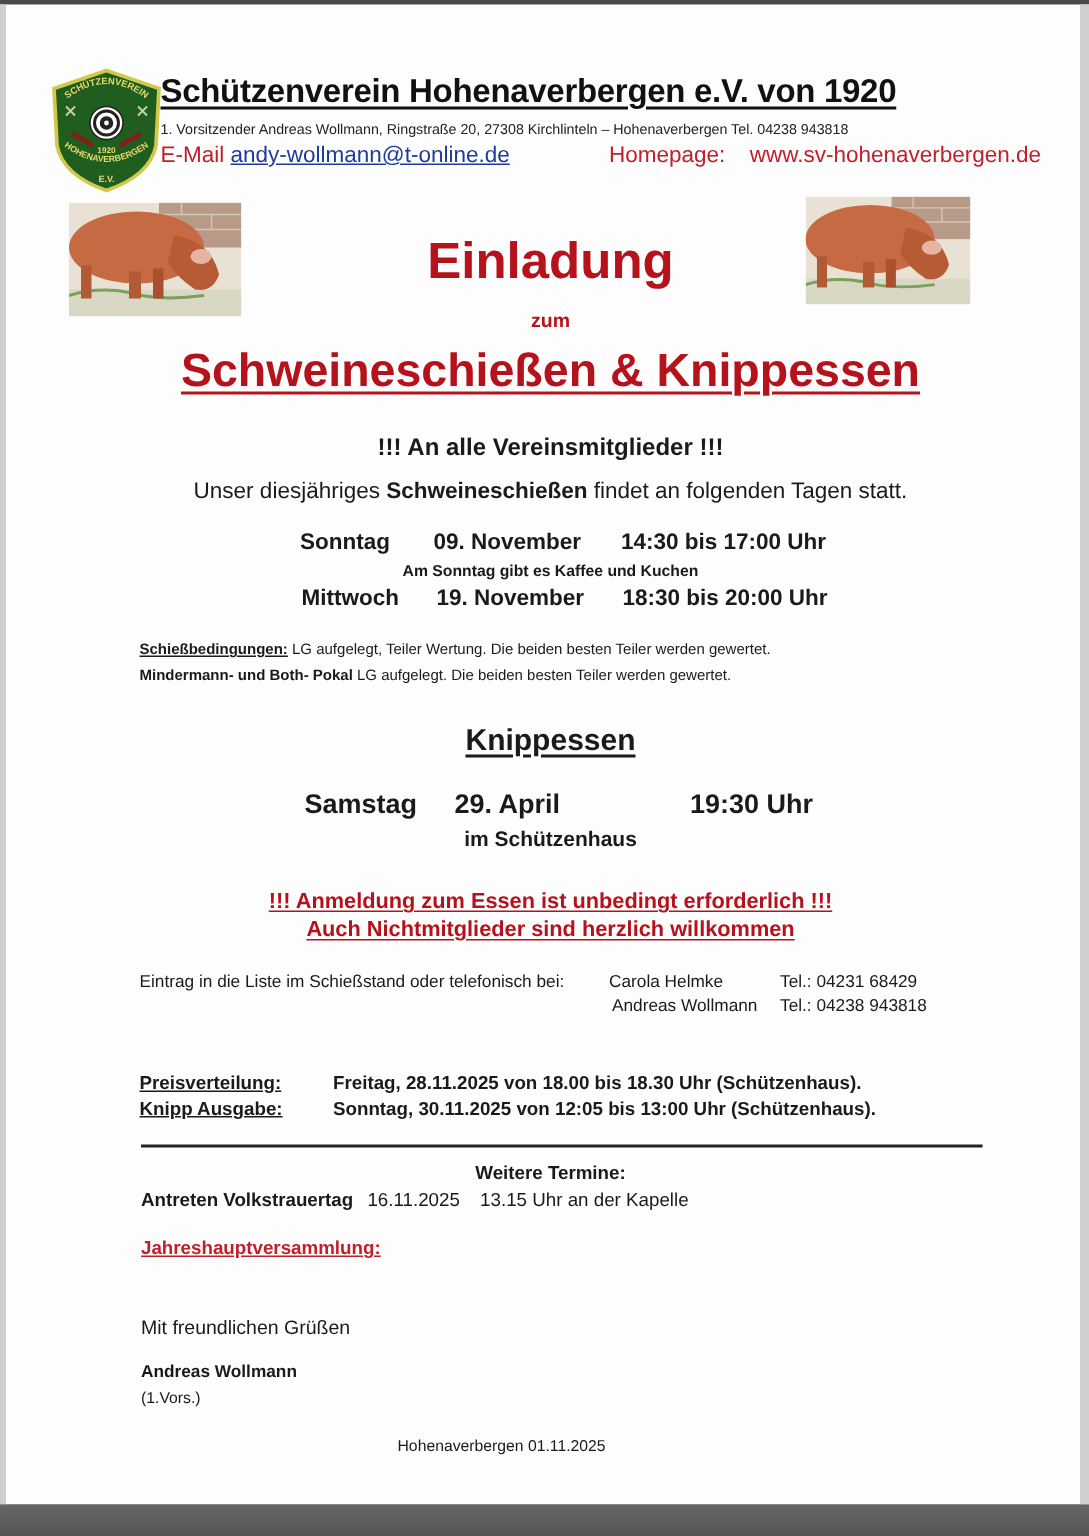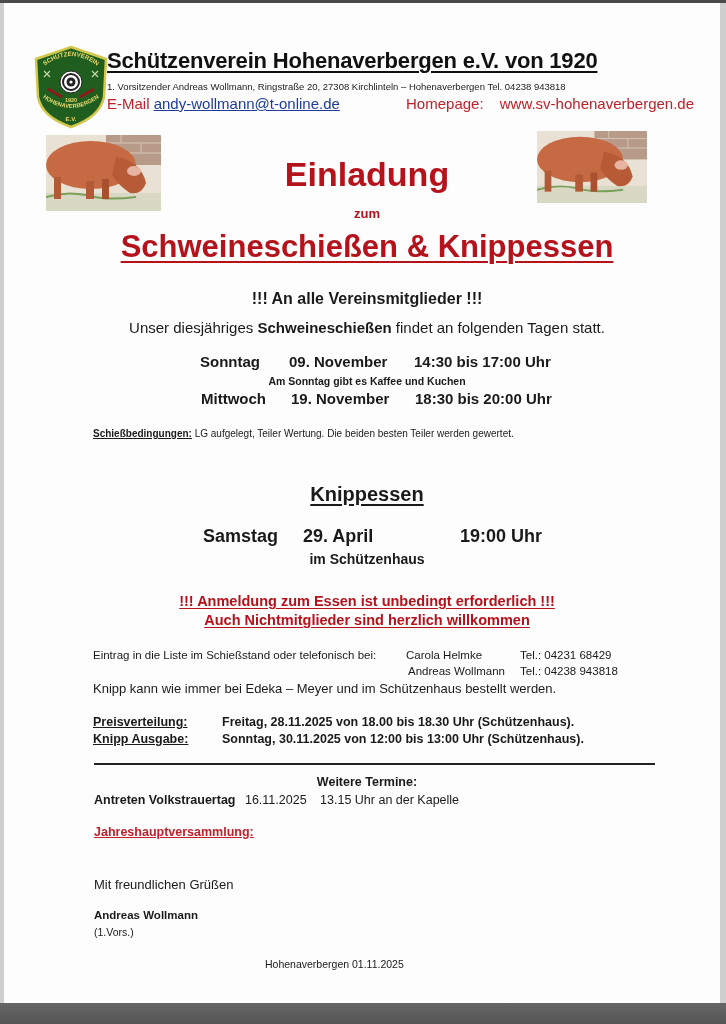--- a/index.html
+++ b/index.html
@@ -155,43 +155,45 @@
   <div class="abs center coffee">Am Sonntag gibt es Kaffee und Kuchen</div>
   <div class="abs sched" style="left:0;top:387px;width:726px;height:20px;">
     <span style="left:197px;">Mittwoch</span>
     <span style="left:287px;">19. November</span>
     <span style="left:411px;">18:30 bis 20:00 Uhr</span>
   </div>
 
   <div class="abs cond" style="top:425px;">
     <u>Schießbedingungen:</u><span> LG aufgelegt, Teiler Wertung. Die beiden besten Teiler werden gewertet.</span>
   </div>
+  <div class="abs cond" style="top:442px;">
+    <b>Mindermann-  und Both- Pokal</b><span> LG aufgelegt. Die beiden besten Teiler werden gewertet.</span>
+  </div>
 
   <div class="abs center knipp-title">Knippessen</div>
   <div class="abs knipp-row" style="left:0;top:523px;width:726px;height:24px;">
     <span style="left:199px;">Samstag</span>
     <span style="left:299px;">29. April</span>
-    <span style="left:456px;">19:00 Uhr</span>
+    <span style="left:456px;">19:30 Uhr</span>
   </div>
   <div class="abs center knipp-place">im Schützenhaus</div>
 
   <div class="abs center red reg" style="top:590px;">!!!  Anmeldung zum Essen ist unbedingt erforderlich !!!</div>
   <div class="abs center red reg" style="top:609px;">Auch Nichtmitglieder sind herzlich willkommen</div>
 
   <div class="abs small" style="left:89px;top:646px;">Eintrag in die Liste im Schießstand oder telefonisch bei:</div>
   <div class="abs small" style="left:402px;top:646px;">Carola Helmke</div>
   <div class="abs small" style="left:516px;top:646px;">Tel.: 04231 68429</div>
   <div class="abs small" style="left:404px;top:662px;">Andreas Wollmann</div>
   <div class="abs small" style="left:516px;top:662px;">Tel.: 04238 943818</div>
-  <div class="abs body13" style="left:89px;top:678px;">Knipp kann wie immer bei Edeka – Meyer und im Schützenhaus bestellt werden.</div>
 
   <div class="abs prize" style="left:89px;top:712px;"><u>Preisverteilung:</u></div>
   <div class="abs prize" style="left:218px;top:712px;">Freitag,   28.11.2025 von 18.00 bis 18.30 Uhr (Schützenhaus).</div>
   <div class="abs prize" style="left:89px;top:729px;"><u>Knipp Ausgabe:</u></div>
-  <div class="abs prize" style="left:218px;top:729px;">Sonntag, 30.11.2025 von 12:00 bis 13:00 Uhr (Schützenhaus).</div>
+  <div class="abs prize" style="left:218px;top:729px;">Sonntag, 30.11.2025 von 12:05 bis 13:00 Uhr (Schützenhaus).</div>
 
   <div class="rule"></div>
 
   <div class="abs center further">Weitere Termine:</div>
   <div class="abs" style="left:90px;top:790px;font-size:12.5px;">
     <b>Antreten Volkstrauertag</b>
     <span style="margin-left:6px;">16.11.2025</span>
     <span style="margin-left:10px;">13.15 Uhr an der Kapelle</span>
   </div>
   <div class="abs ahv-label">Jahreshauptversammlung: </div>

